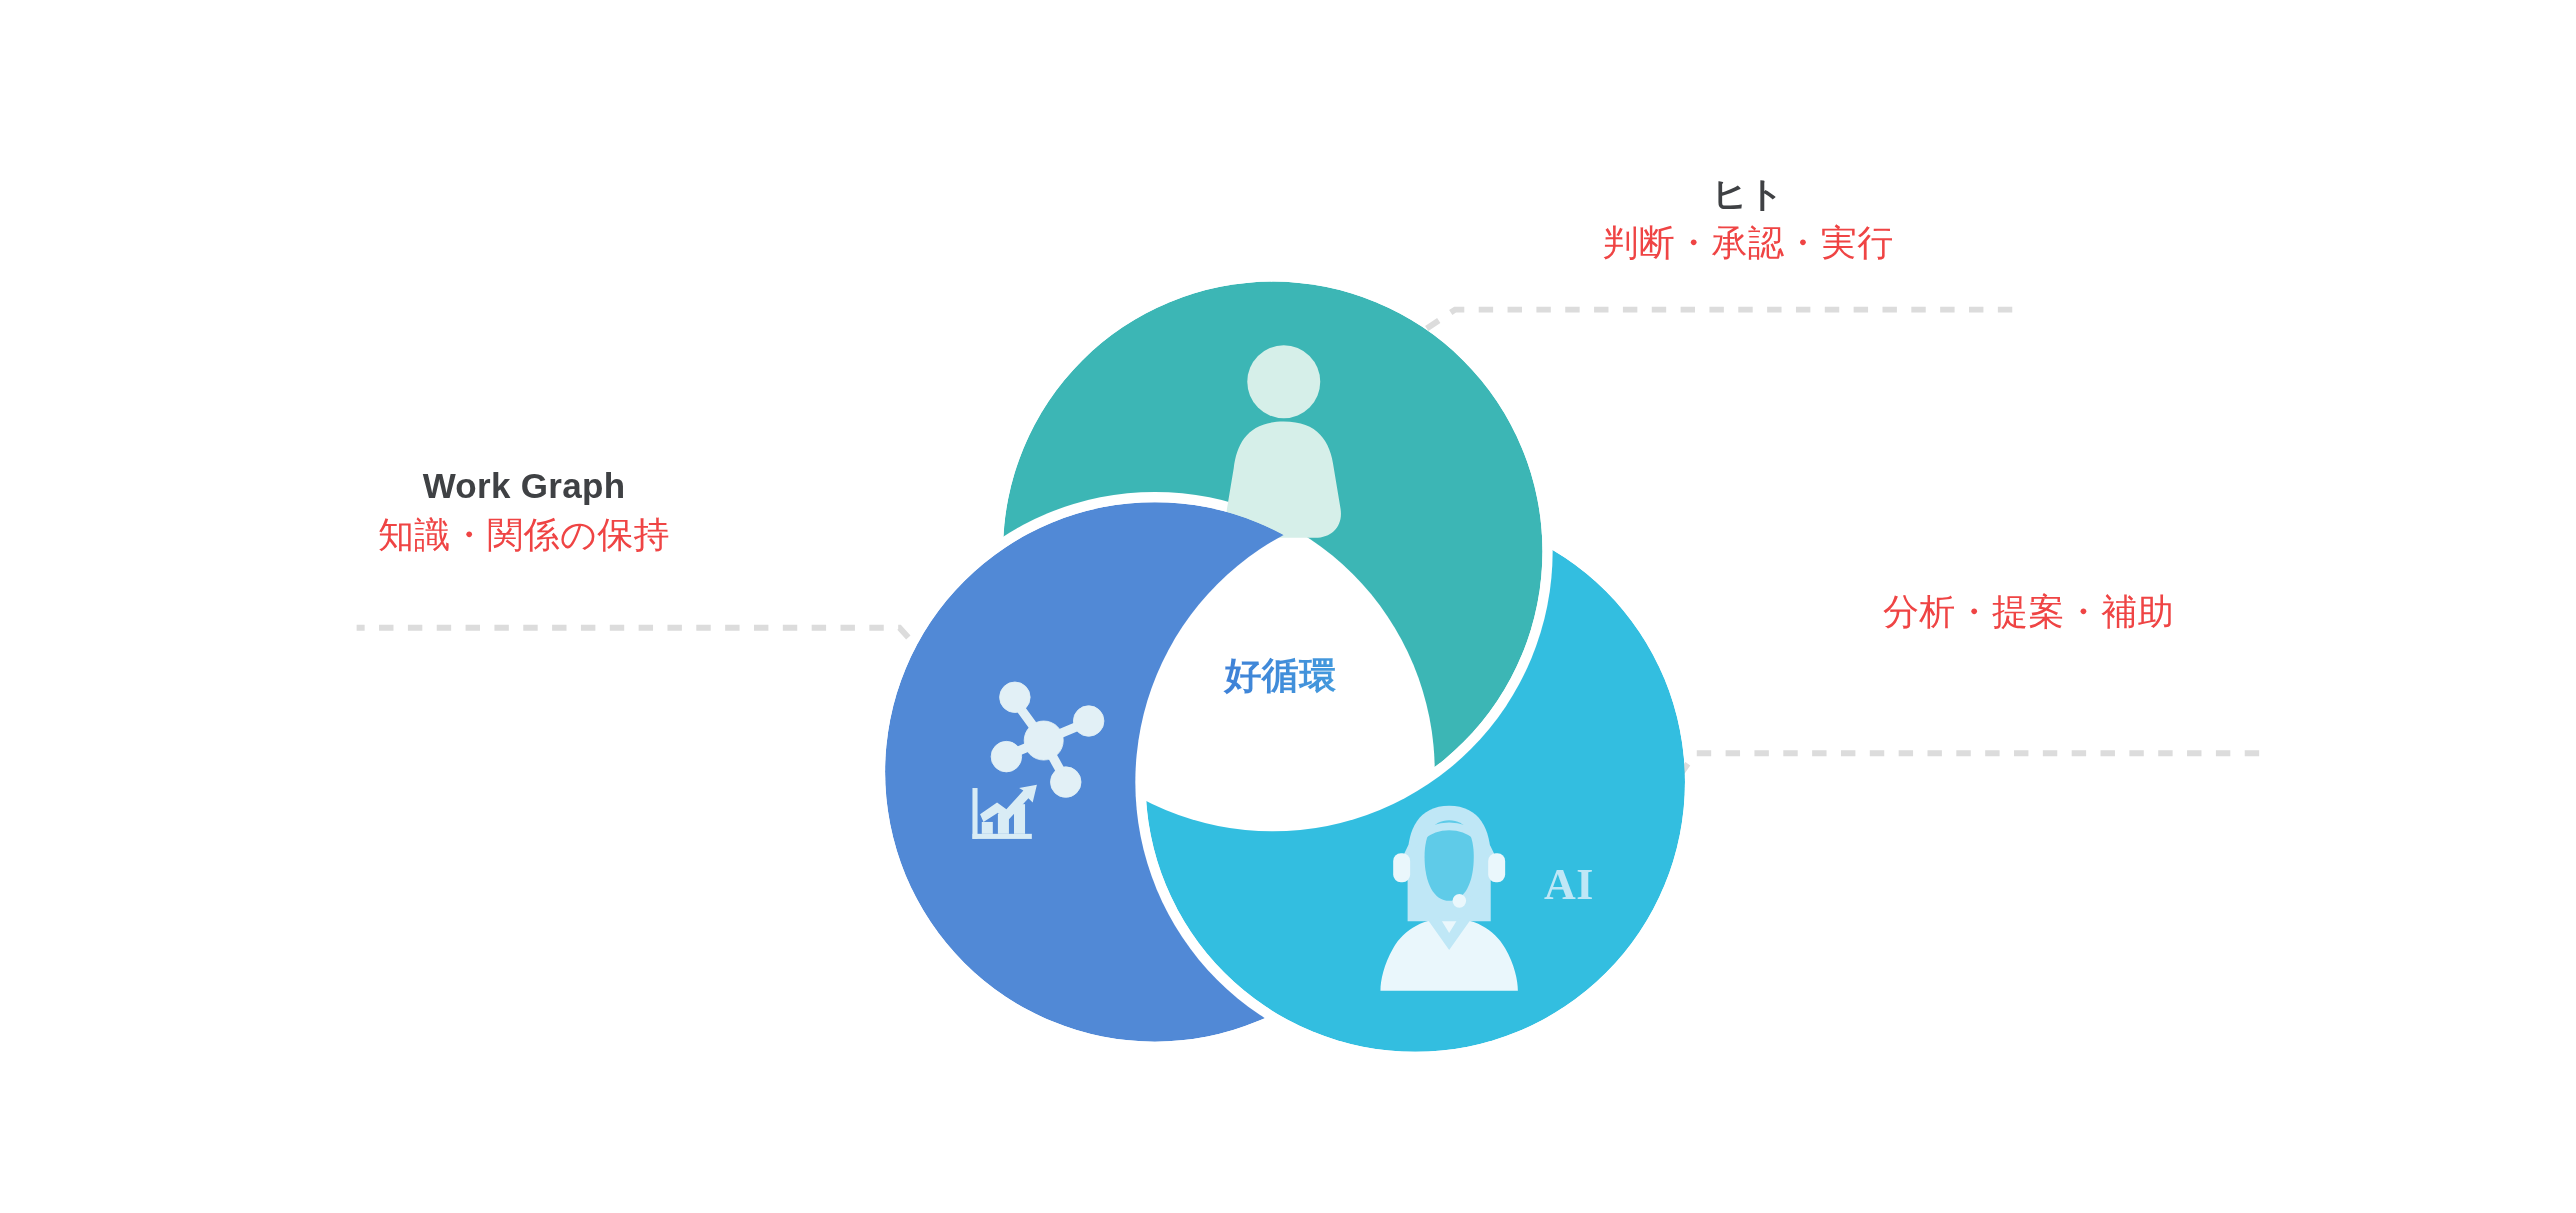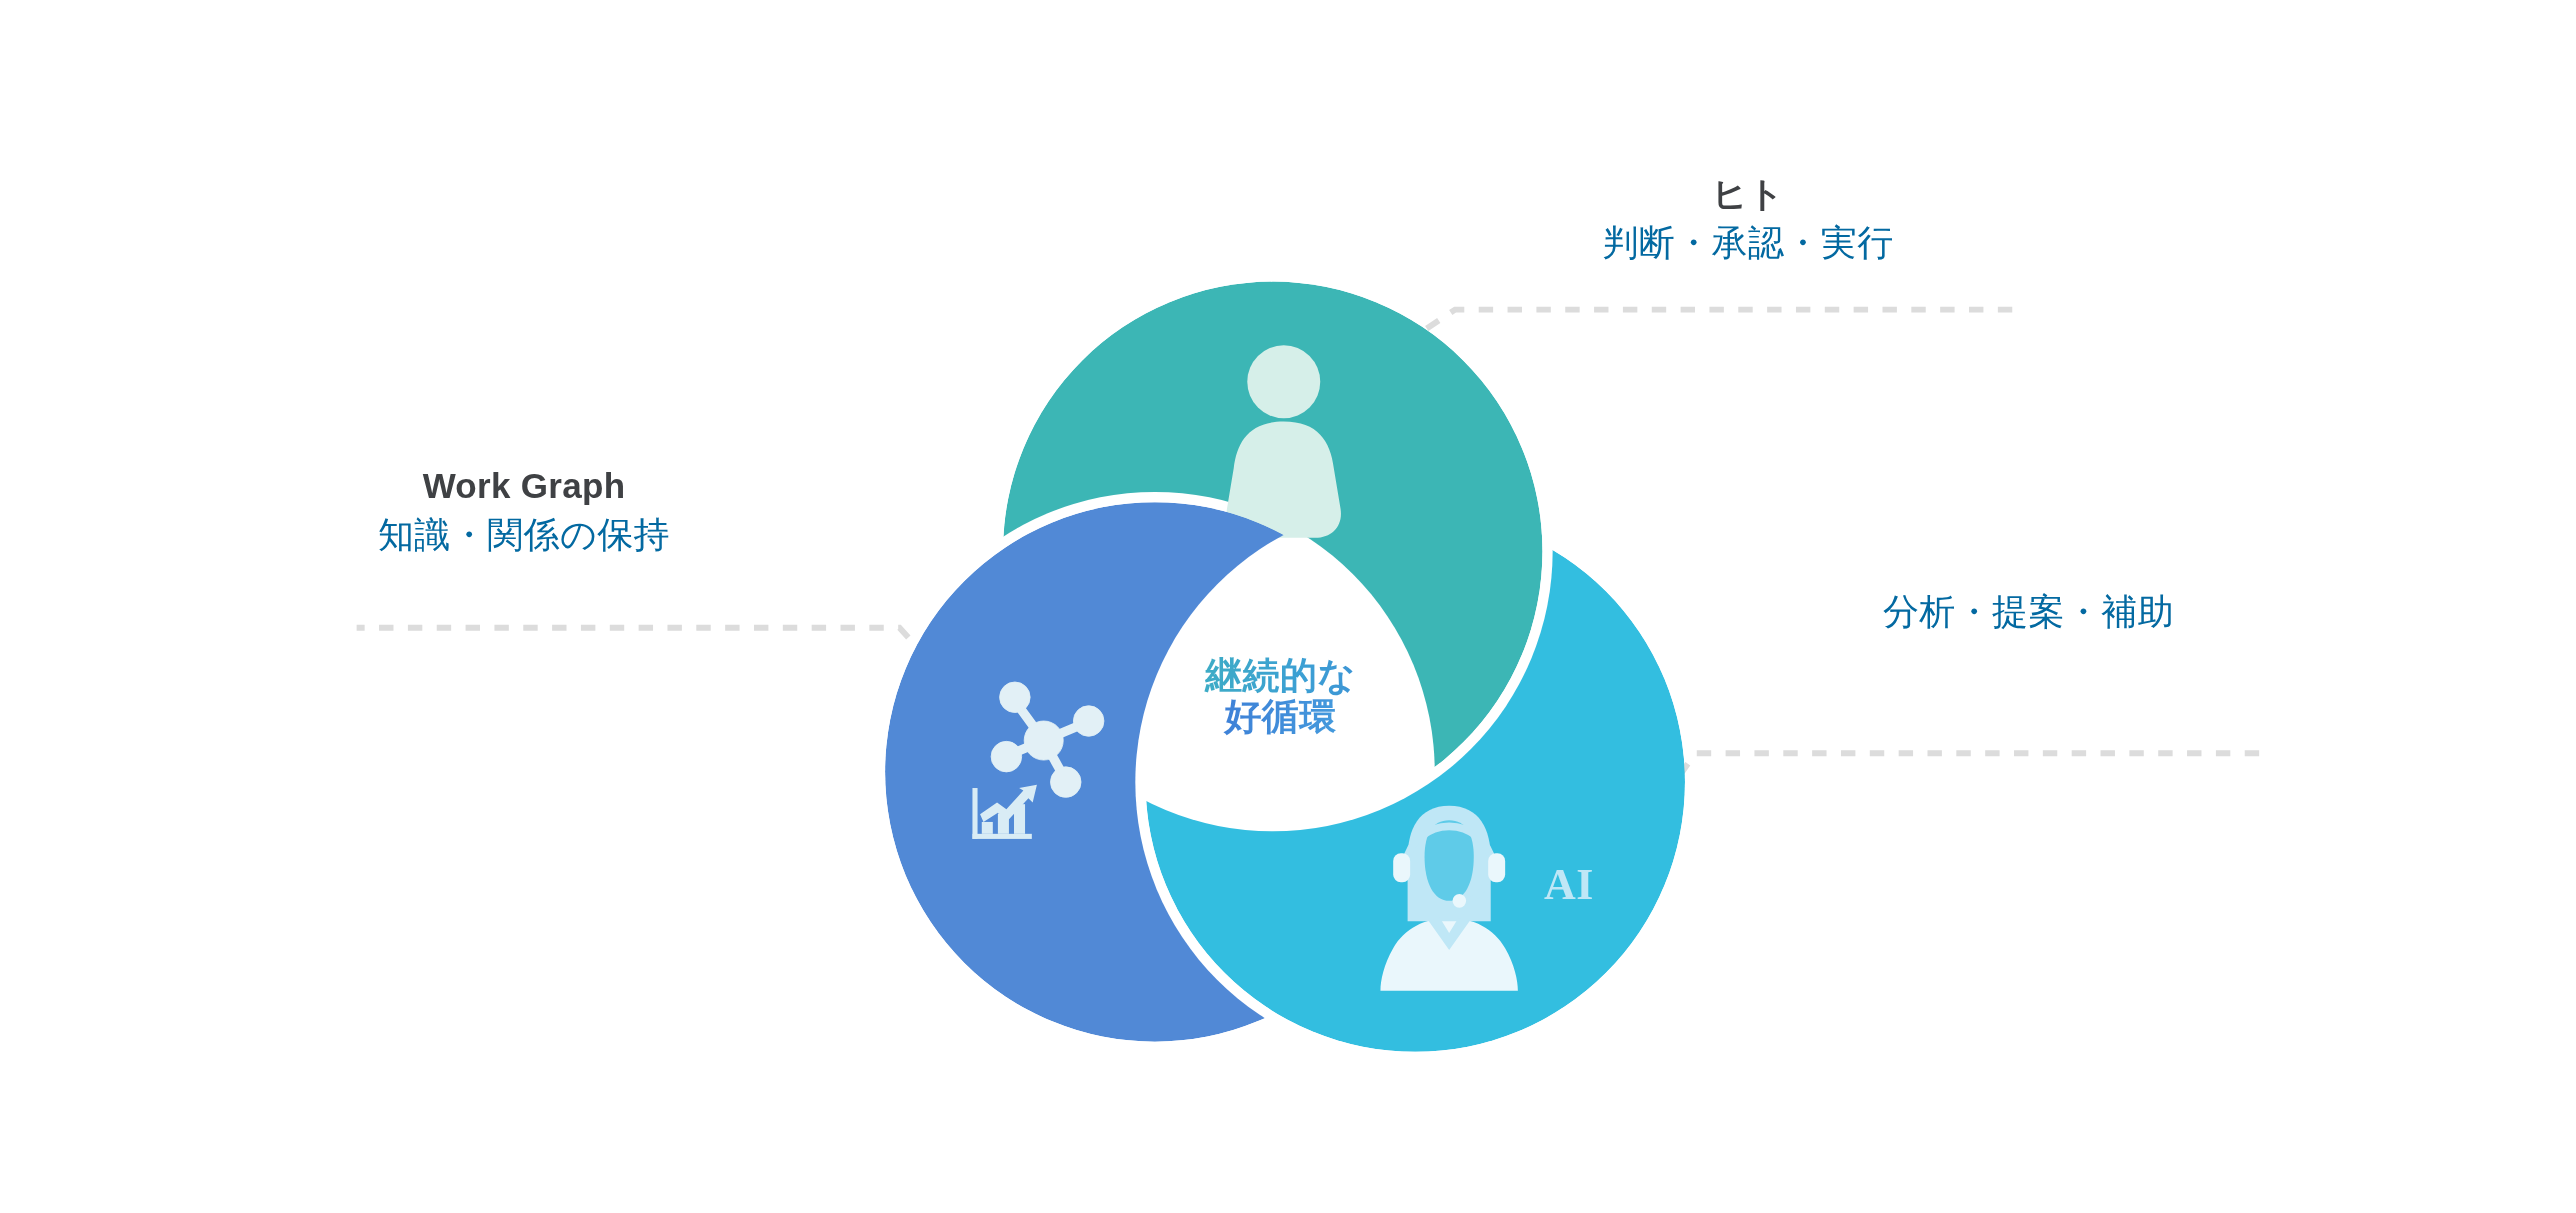--- a/index.html
+++ b/index.html
@@ -43,21 +43,21 @@
     font-size: 35px;
     font-weight: bold;
     color: #3f4144;
     letter-spacing: 0.3px;
     display: block;
     margin-bottom: 13.6px;
   }
   .callout .c-sub {
     font-size: 36px;
     font-weight: 400;
-    color: #0369a1;
+    color: #ef4444;
     letter-spacing: 0.4px;
     display: block;
   }
 
   
   #callout-human {
     left: 1434px;
     top: 176px;
     width: 628px;
   }
@@ -256,20 +256,19 @@
   <div class="callout" id="callout-workgraph">
     <span class="c-title">Work Graph</span>
     <span class="c-sub">知識・関係の保持</span>
   </div>
 
   <div class="callout" id="callout-ai">
     <span class="c-sub">分析・提案・補助</span>
   </div>
 
   <div id="center-label">
-    <span class="cl-line cl-line-1">継続的な</span>
     <span class="cl-line cl-line-2">好循環</span>
   </div>
 
   <div id="ai-badge">AI</div>
 
 </div>
 
 
 </body></html>

